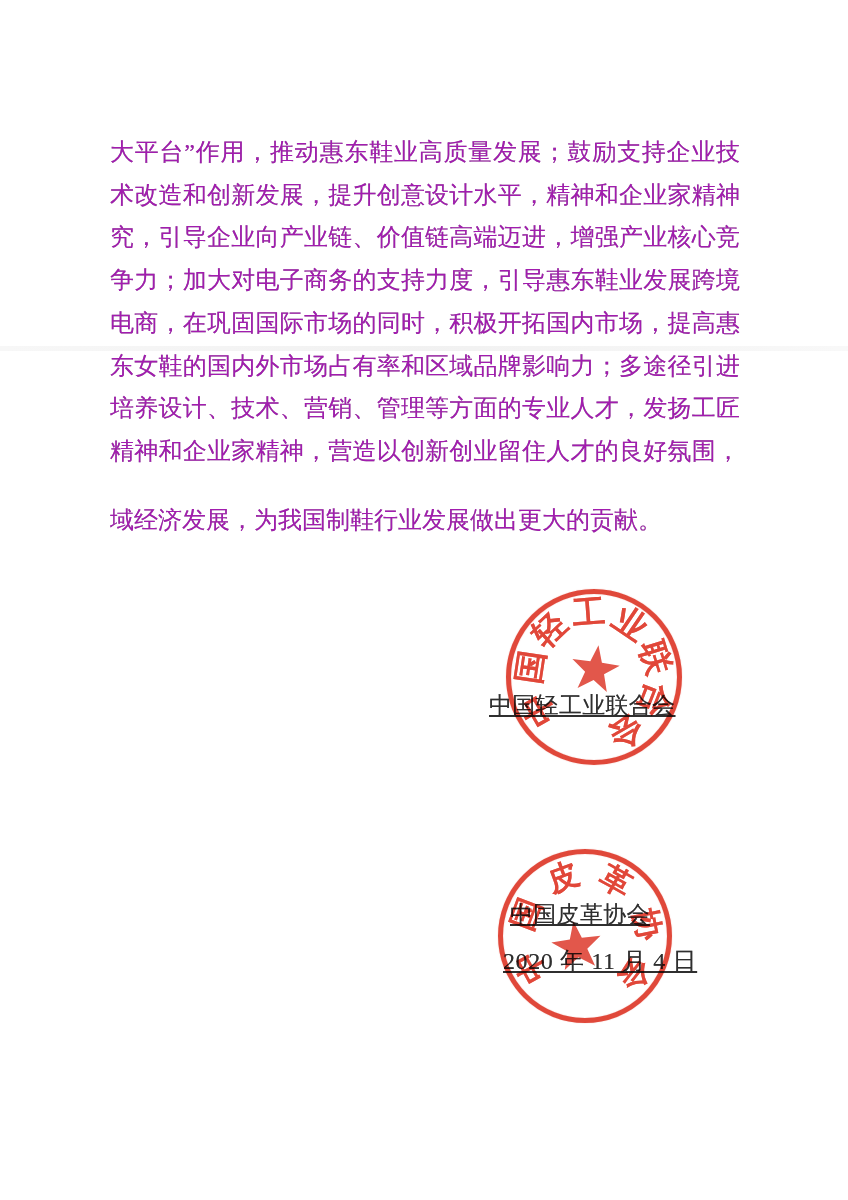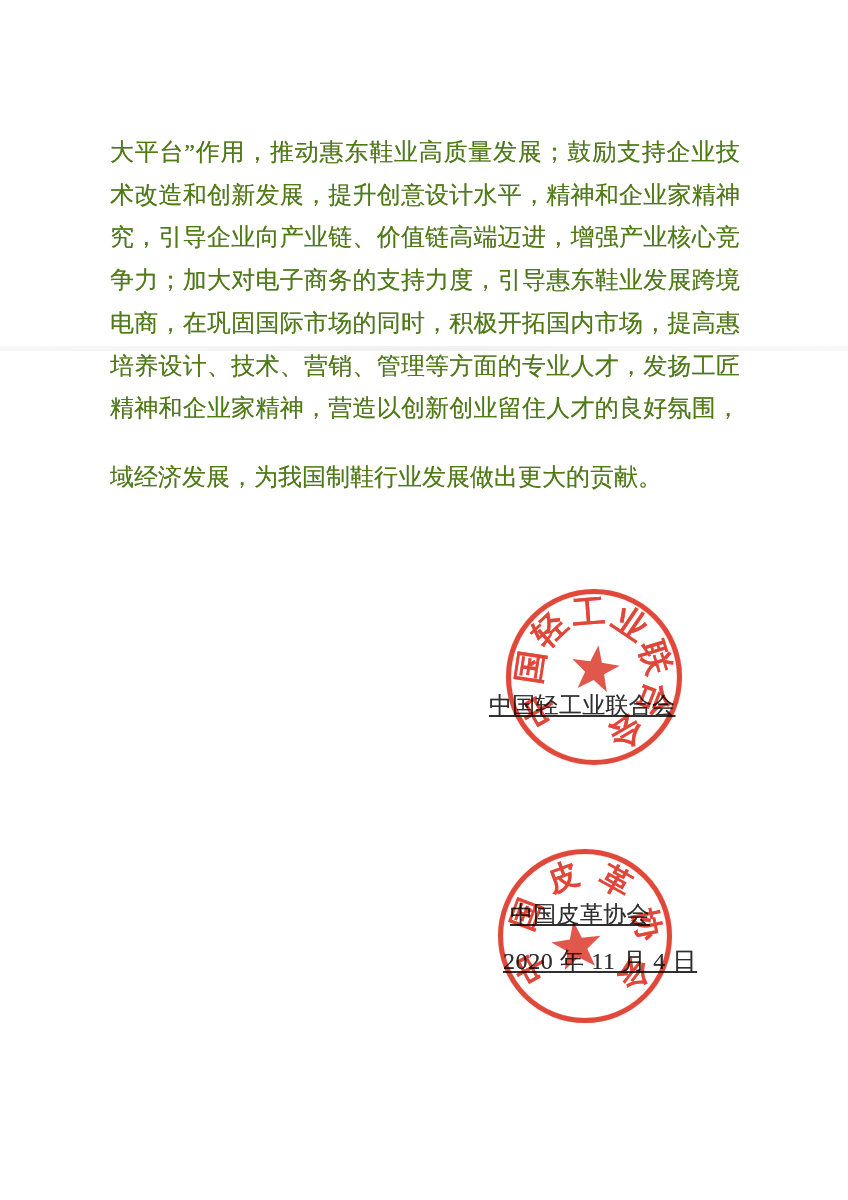--- a/index.html
+++ b/index.html
@@ -10,21 +10,21 @@
   }
   
   .scan-streak{
     position:absolute;left:0;top:346px;width:848px;height:5px;
     background:linear-gradient(90deg,rgba(120,120,120,0.06),rgba(120,120,120,0.10),rgba(120,120,120,0.05));
     pointer-events:none;
   }
   
   .body-text{
     position:absolute;left:110px;top:131px;width:630px;
-    font-size:24px;line-height:42.7px;color:#4d7c0f;
+    font-size:24px;line-height:42.7px;color:#a21caf;
     text-shadow:0 0 0.5px rgba(70,70,70,0.55);
   }
   .text-line{text-align:justify;text-align-last:justify;}
   .text-line.last{text-align:right;text-align-last:left;margin-top:26px;}
   
   .sig{position:absolute;color:#2f2f2f;white-space:nowrap;text-shadow:0 0 0.5px rgba(60,60,60,0.6);text-decoration:underline;}
   .sig-org-1{left:489px;top:690px;font-size:23px;letter-spacing:0.3px;}
   .sig-org-2{left:510px;top:899px;font-size:23px;letter-spacing:0.3px;}
   .sig-date {left:503px;top:945px;font-size:24px;letter-spacing:0.6px;}
   
@@ -54,20 +54,21 @@
 <div class="page">
 
   <div class="scan-streak"></div>
 
   <div class="body-text">
       <div class="text-line">大平台”作用，推动惠东鞋业高质量发展；鼓励支持企业技</div>
       <div class="text-line">术改造和创新发展，提升创意设计水平，精神和企业家精神</div>
       <div class="text-line">究，引导企业向产业链、价值链高端迈进，增强产业核心竞</div>
       <div class="text-line">争力；加大对电子商务的支持力度，引导惠东鞋业发展跨境</div>
       <div class="text-line">电商，在巩固国际市场的同时，积极开拓国内市场，提高惠</div>
+      <div class="text-line">东女鞋的国内外市场占有率和区域品牌影响力；多途径引进</div>
       <div class="text-line">培养设计、技术、营销、管理等方面的专业人才，发扬工匠</div>
       <div class="text-line">精神和企业家精神，营造以创新创业留住人才的良好氛围，</div>
       <div class="text-line last">域经济发展，为我国制鞋行业发展做出更大的贡献。</div>
     </div>
 
   <div class="sig sig-org-1">中国轻工业联合会</div>
 
   <div class="sig sig-org-2">中国皮革协会</div>
 
   <div class="sig sig-date">2020 年 11 月 4 日</div>

